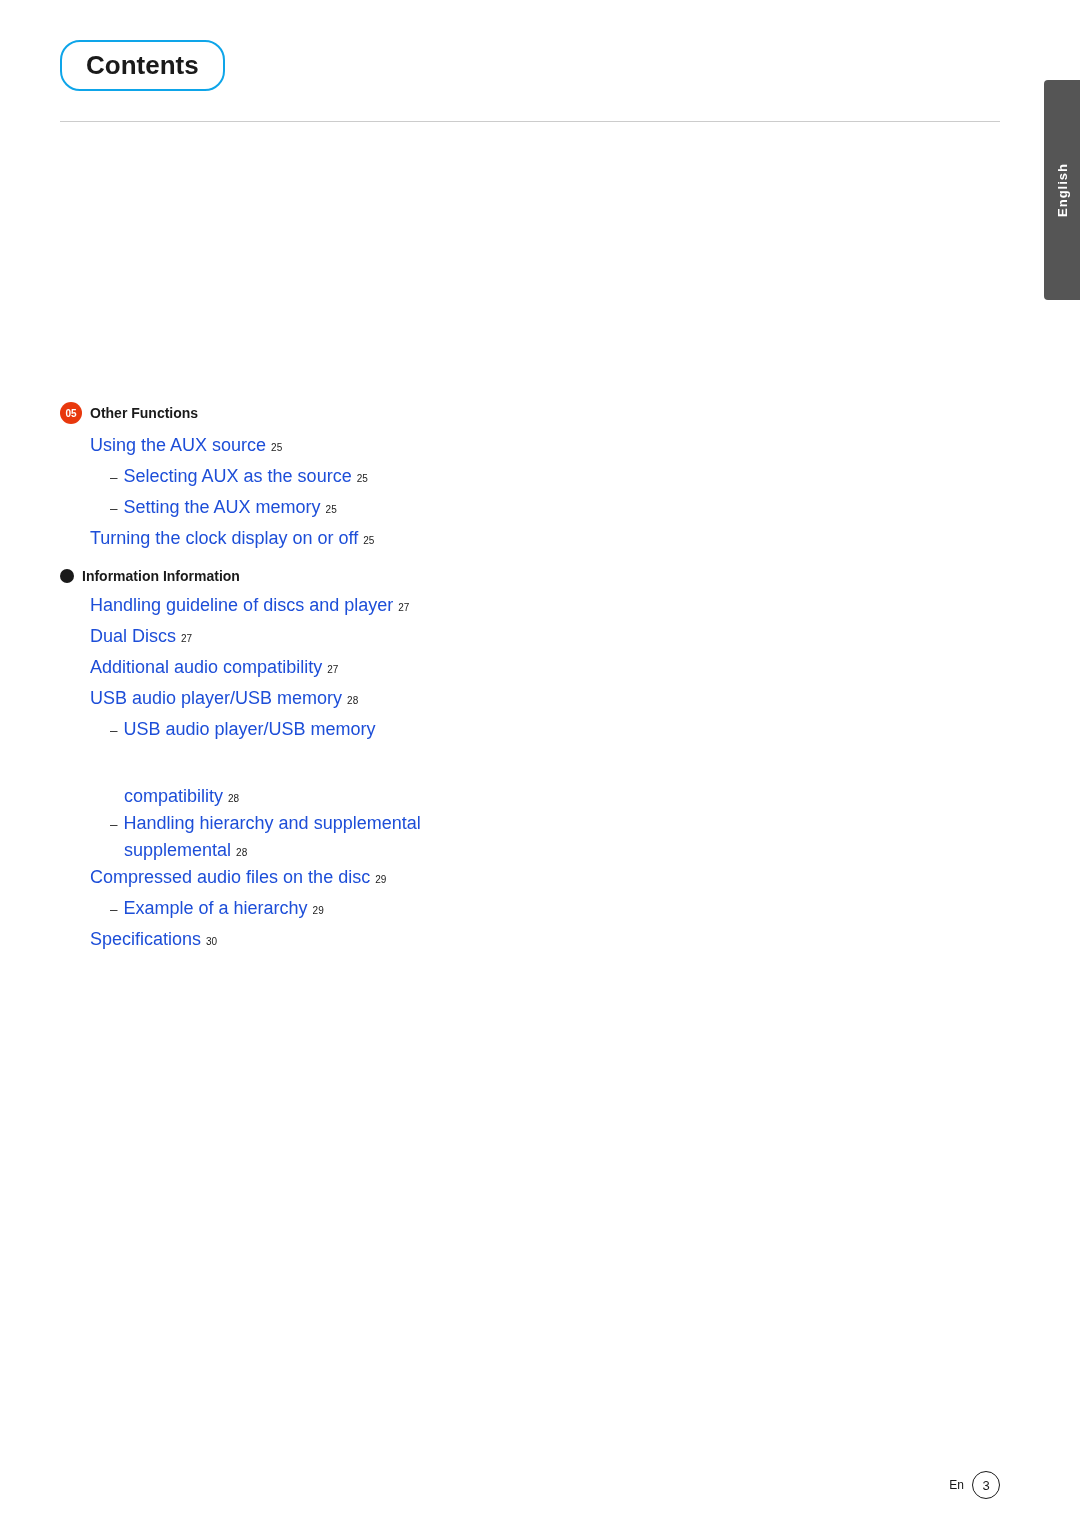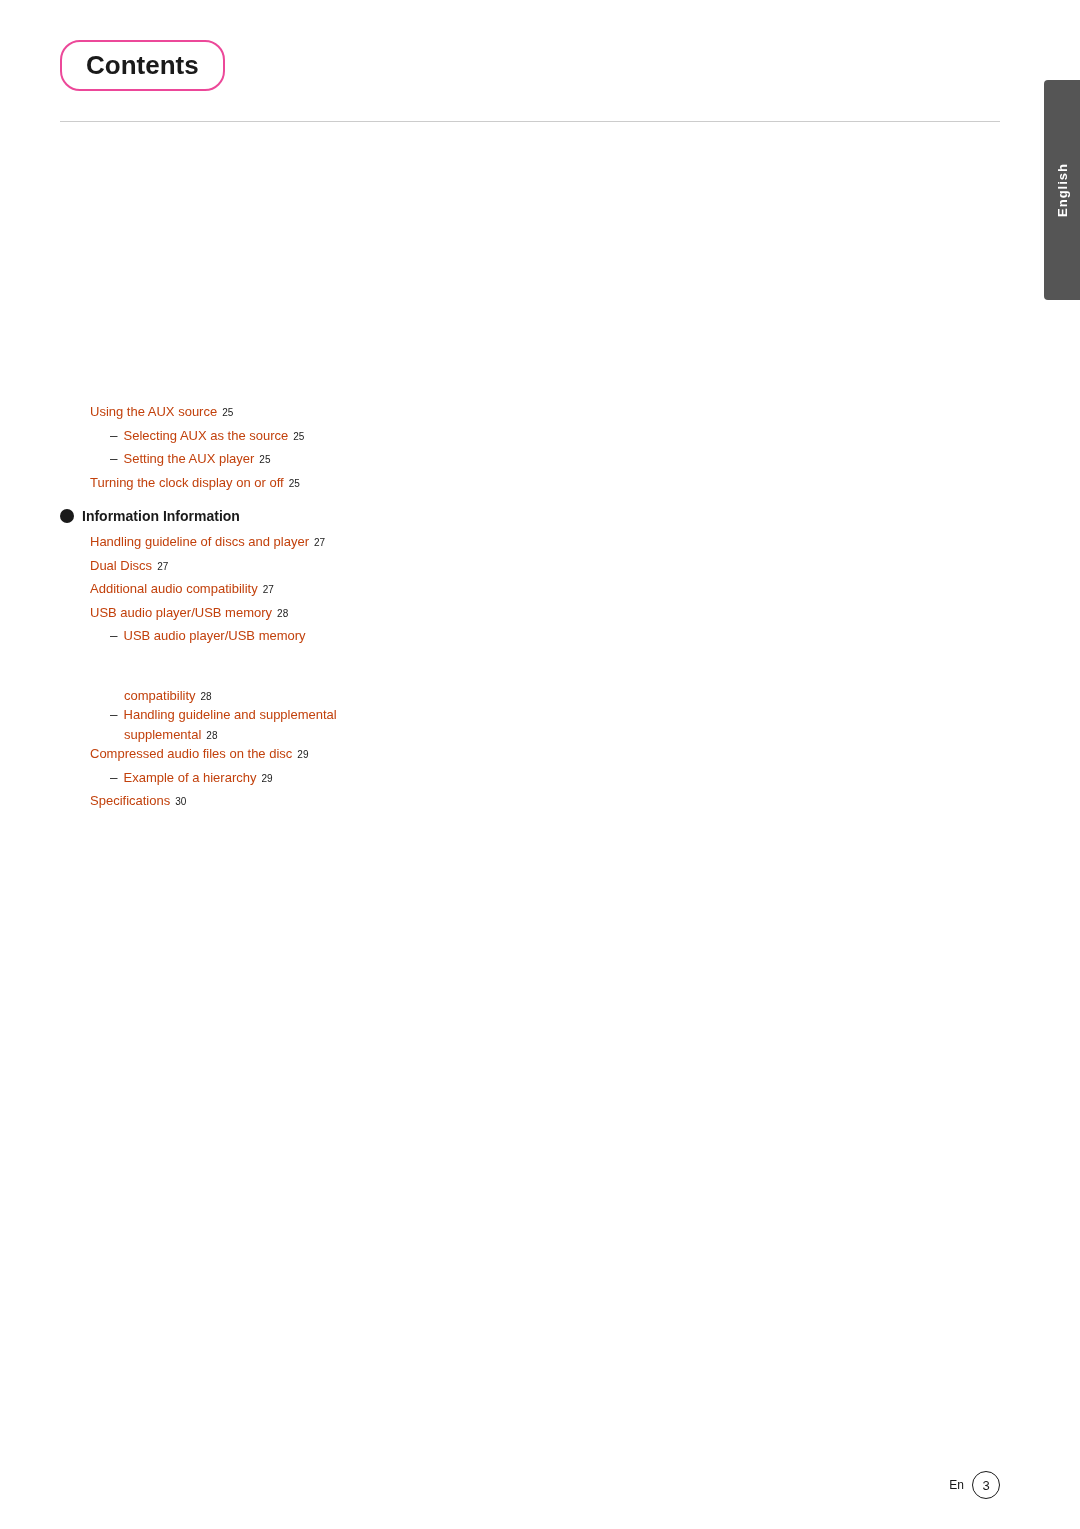--- a/index.html
+++ b/index.html
@@ -44,21 +44,21 @@
       color: #ffffff;
       font-size: 13px;
       font-weight: bold;
       writing-mode: vertical-rl;
       transform: rotate(180deg);
       letter-spacing: 1px;
     }
 
     
     .page-title-container {
-      border: 2px solid #ec4899;
+      border: 2px solid #0ea5e9;
       border-radius: 20px;
       padding: 8px 24px;
       display: inline-block;
       margin-bottom: 30px;
     }
 
     .page-title {
       font-size: 26px;
       font-weight: bold;
       color: #1a1a1a;
@@ -119,22 +119,22 @@
 
     .toc-indent-1 {
       padding-left: 30px;
     }
 
     .toc-indent-2 {
       padding-left: 50px;
     }
 
     .toc-text {
-      font-size: 13px;
-      color: #c2410c;
+      font-size: 18px;
+      color: #1d4ed8;
       line-height: 1.5;
       text-align: right;
     }
 
     .toc-dash {
       margin-right: 6px;
       font-size: 13.5px;
     }
 
     .toc-page {
@@ -178,35 +178,41 @@
   
   <div class="page-title-container">
     <span class="page-title">Contents</span>
   </div>
 
   
   <hr class="title-divider">
 
   
   <div>
+    <div class="section-header">
+      <span class="section-icon-05">
+        <span>05</span>
+      </span>
+      <span class="section-title">Other Functions</span>
+    </div>
 
     <div class="toc-entry toc-indent-1">
       <span class="toc-text">Using the AUX source</span>
       <span class="toc-page">25</span>
     </div>
 
     <div class="toc-entry toc-indent-2">
       <span class="toc-dash">–</span>
       <span class="toc-text">Selecting AUX as the source</span>
       <span class="toc-page">25</span>
     </div>
 
     <div class="toc-entry toc-indent-2">
       <span class="toc-dash">–</span>
-      <span class="toc-text">Setting the AUX player</span>
+      <span class="toc-text">Setting the AUX memory</span>
       <span class="toc-page">25</span>
     </div>
 
     <div class="toc-entry toc-indent-1">
       <span class="toc-text">Turning the clock display on or off</span>
       <span class="toc-page">25</span>
     </div>
   </div>
 
   
@@ -247,21 +253,21 @@
       <div style="padding-left: 14px; display:flex; align-items:baseline;margin-top:40px;">
         <span class="toc-text">compatibility</span>
         <span class="toc-page">28</span>
       </div>
     </div>
 
     <div class="toc-indent-2">
       <div style="display:flex; align-items:baseline;">
         <span class="toc-dash">–</span>
         <span class="toc-text">
-          <span>Handling guideline and supplemental</span>
+          <span>Handling hierarchy and supplemental</span>
         </span>
       </div>
       <div style="padding-left: 14px; display:flex; align-items:baseline;">
         <span class="toc-text">supplemental</span>
         <span class="toc-page">28</span>
       </div>
     </div>
 
     <div class="toc-entry toc-indent-1">
       <span class="toc-text">Compressed audio files on the disc</span>

